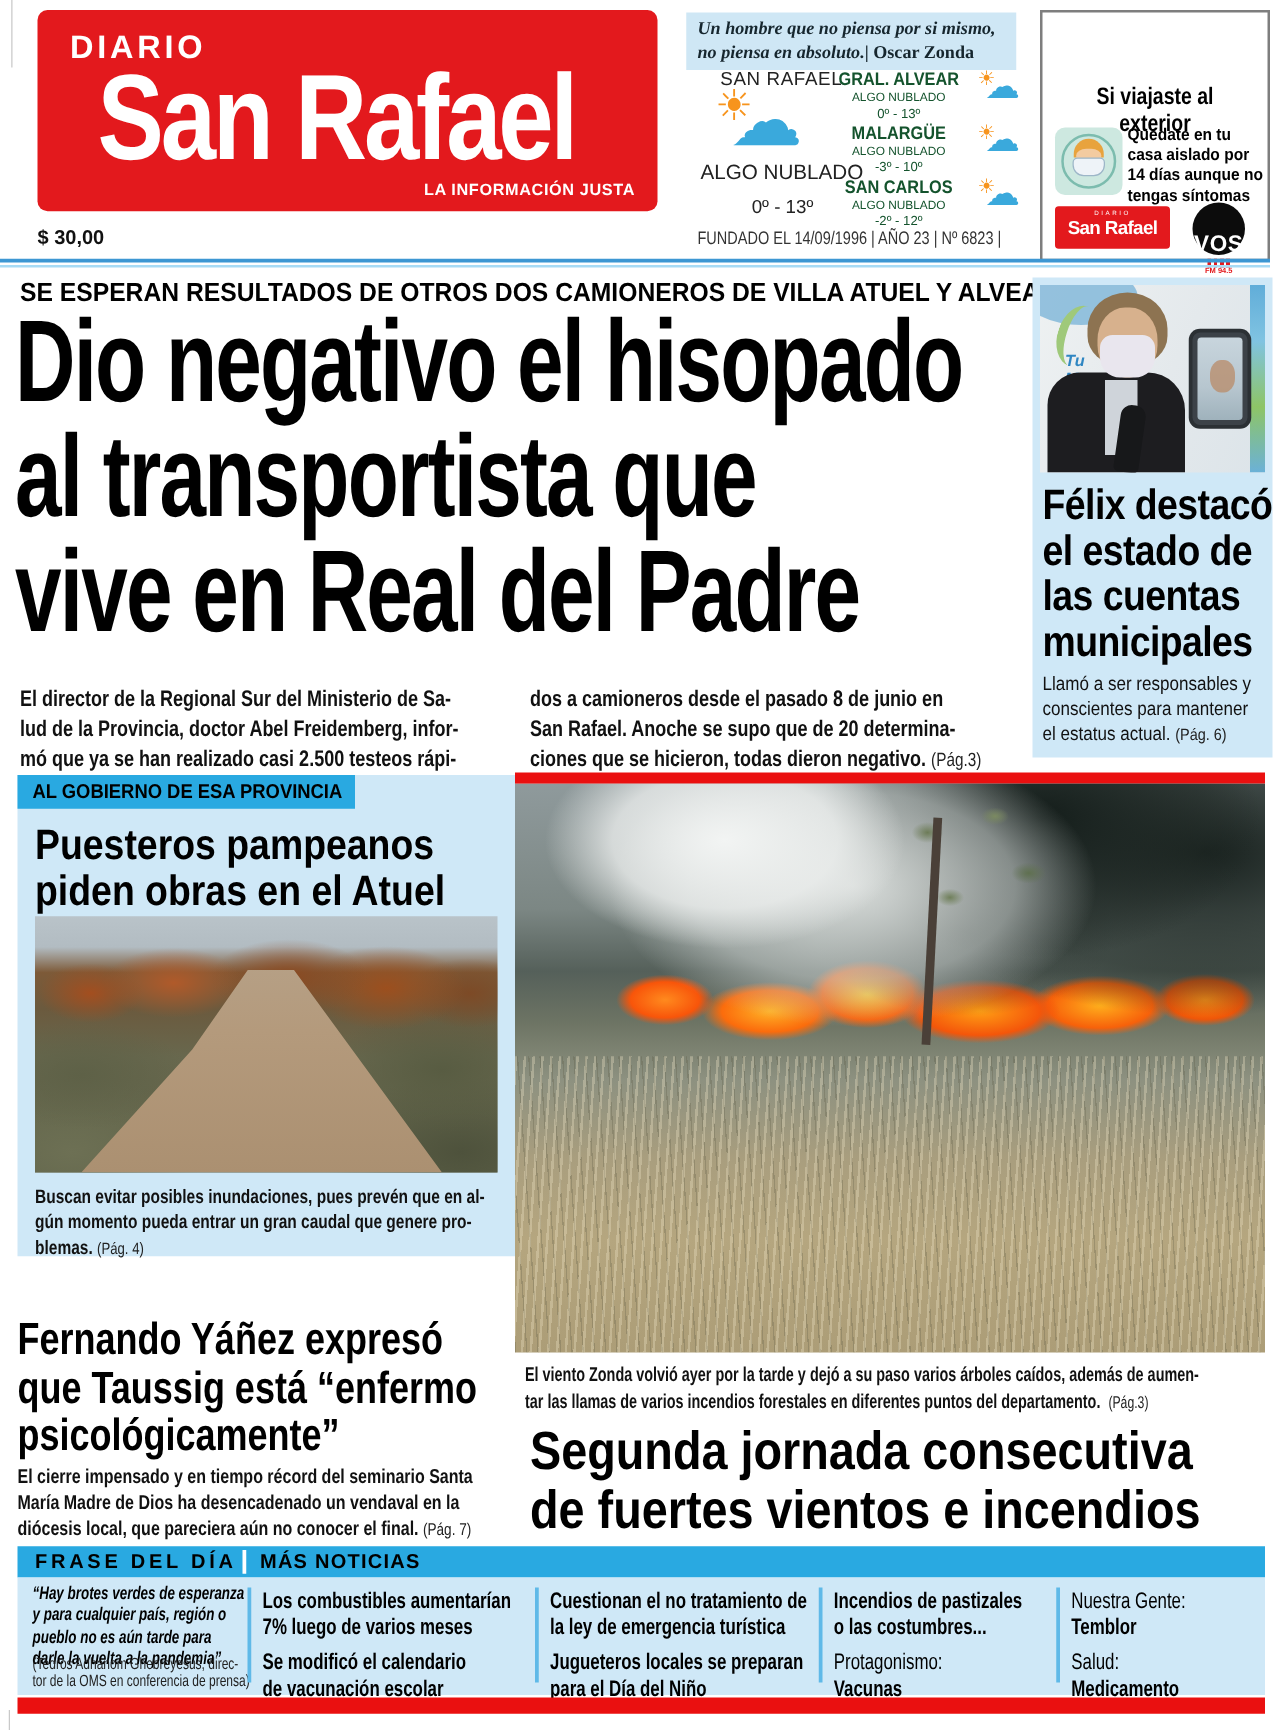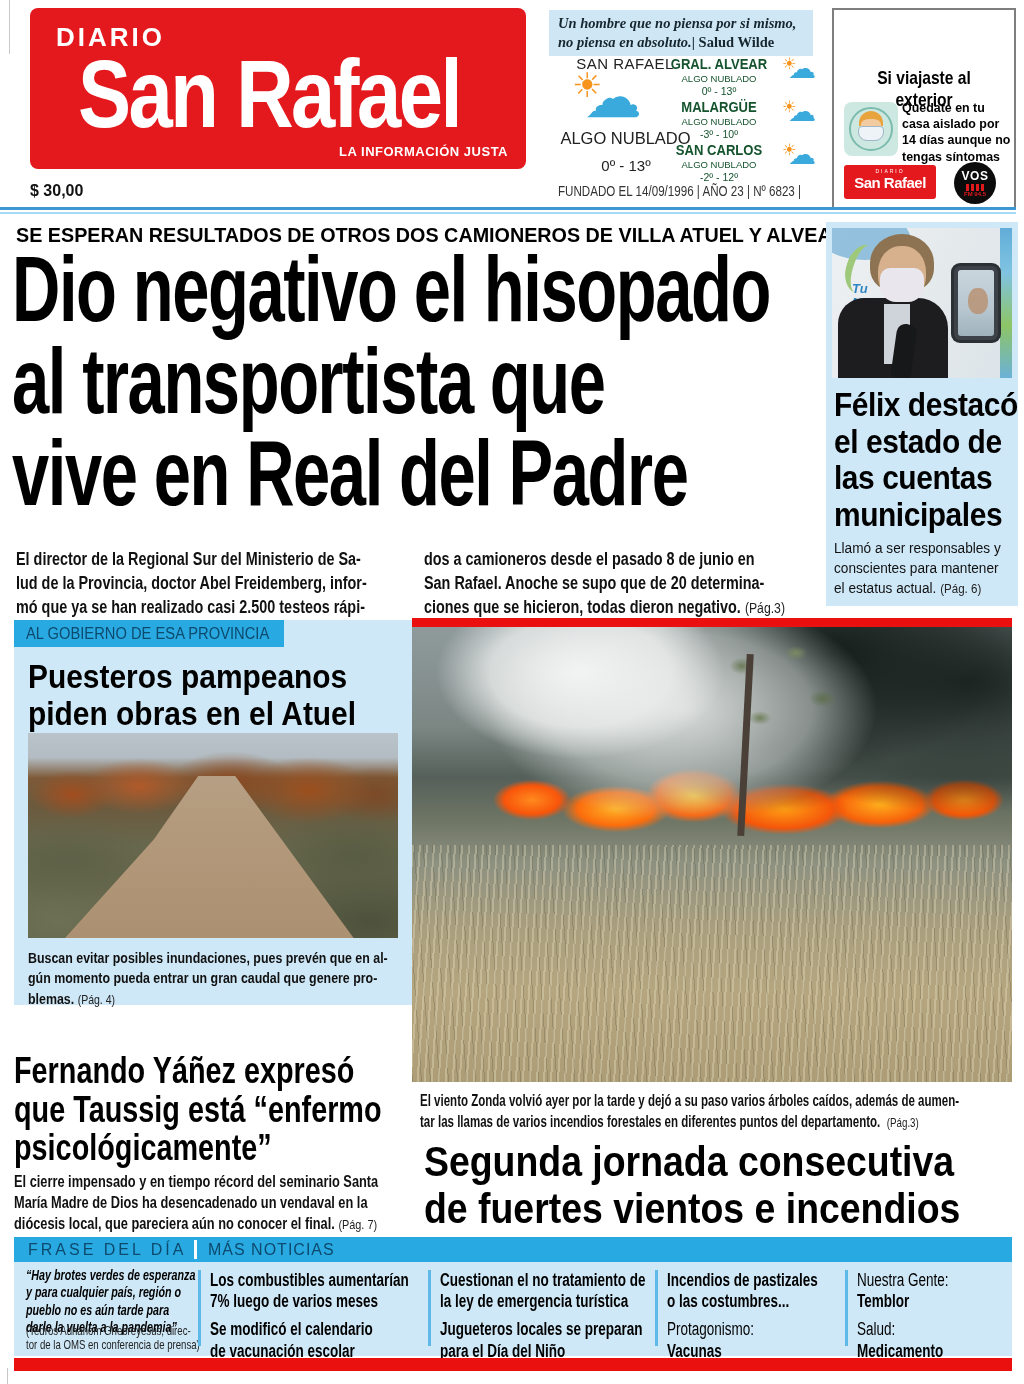--- a/index.html
+++ b/index.html
@@ -50,21 +50,21 @@
   .mask-icon { position:absolute; left:10px; top:92px; width:54px; height:54px; background:#cde8e0; border-radius:8px; }
   .mask-icon .ring { position:absolute; inset:5px; border:2px solid #7cbcae; border-radius:50%; }
   .mask-icon .hair { position:absolute; left:15px; top:9px; width:24px; height:15px; background:#e8a33d; border-radius:12px 12px 0 0; }
   .mask-icon .face { position:absolute; left:17px; top:17px; width:20px; height:13px; background:#f3cba0; border-radius:40%; }
   .mask-icon .mask { position:absolute; left:14px; top:24px; width:26px; height:15px; background:#eef3f8; border:1px solid #9db6c8; border-radius:4px 4px 9px 9px; }
   .prev-body { position:absolute; left:68px; top:90px; width:112px; font-size:13.5px; font-weight:700; line-height:1.2; color:#000; }
   .prev-logo-sr { position:absolute; left:10px; top:155px; width:92px; height:34px; background:#e3191d; border-radius:3px; color:#fff; text-align:center; }
   .prev-logo-sr .tiny { display:block; font-size:5px; letter-spacing:2px; padding-top:3px; }
   .prev-logo-sr .main { display:block; font-size:15px; font-weight:700; letter-spacing:-0.5px; }
   .prev-logo-vos { position:absolute; left:120px; top:152px; width:42px; height:42px; background:#0c0c0c; border-radius:50%; text-align:center; color:#fff; }
-  .prev-logo-vos .v { display:block; font-size:12px; font-weight:700; padding-top:7px; letter-spacing:0.5px; }
+  .prev-logo-vos .v { display:block; font-size:18px; font-weight:700; padding-top:23px; letter-spacing:0.5px; }
   .prev-logo-vos .bars { display:block; width:18px; height:7px; margin:1px auto 0; background:repeating-linear-gradient(90deg,#e3191d 0 3px,transparent 3px 5px); }
   .prev-logo-vos .fm { display:block; font-size:6px; color:#e3191d; font-weight:700; }
 
   
   .kicker { left:16px; top:223px; font-size:21px; font-weight:700; color:#000; white-space:nowrap; }
   .lead-headline { left:12px; top:243px; font-size:93px; line-height:0.99; font-weight:700; letter-spacing:-2px; color:#000; }
   .lead-col { top:548px; font-size:18px; font-weight:700; line-height:1.32; color:#111; }
   .pageref { font-weight:400; font-size:0.85em; color:#222; }
 
   
@@ -80,21 +80,21 @@
   .fp-hair { position:absolute; left:38px; top:6px; width:64px; height:58px; background:#8d7351; border-radius:50% 50% 40% 40%; }
   .fp-face { position:absolute; left:46px; top:18px; width:48px; height:56px; background:#d7b18d; border-radius:46%; }
   .fp-mask { position:absolute; left:48px; top:40px; width:44px; height:34px; background:#e9e6ee; border-radius:10px 10px 16px 16px; }
   .fp-body { position:absolute; left:6px; top:70px; width:110px; height:80px; background:#1d1d20; border-radius:26px 30px 0 0; }
   .fp-shirt { position:absolute; left:52px; top:76px; width:26px; height:60px; background:#cfd4da; }
   .fp-mic { position:absolute; left:62px; top:96px; width:20px; height:54px; background:#17181a; border-radius:9px 9px 4px 4px; transform:rotate(8deg); }
   .felix-headline { position:absolute; left:8px; top:164px; font-size:34px; line-height:1.08; font-weight:700; letter-spacing:-0.5px; color:#000; }
   .felix-sub { position:absolute; left:8px; top:316px; font-size:15.5px; line-height:1.3; color:#111; }
 
   
-  .sec-bar { background:#29a9e1; color:#0c4a6e; font-weight:400; }
+  .sec-bar { background:#29a9e1; color:#000000; font-weight:700; }
 
   
   .atuel-box { left:14px; top:620px; width:398px; height:385px; background:#cfe8f7; }
   .atuel-bar { position:absolute; left:0; top:0; width:270px; height:27px; line-height:27px; padding-left:12px; font-size:16px; }
   .atuel-headline { position:absolute; left:14px; top:38px; font-size:34px; line-height:1.1; font-weight:700; color:#000; }
   .river-photo { position:absolute; left:14px; top:113px; width:370px; height:205px; overflow:hidden;
     background:
       radial-gradient(60px 34px at 12% 30%, #a34e1f 0%, transparent 70%),
       radial-gradient(80px 40px at 30% 26%, #b05a2a 0%, transparent 70%),
       radial-gradient(90px 44px at 55% 24%, #8a4a22 0%, transparent 70%),
@@ -169,21 +169,21 @@
   <div class="abs crop-mark-v"></div>
   <div class="abs crop-mark-b"></div>
 
   <div class="abs logo-box">
     <div class="logo-kicker">DIARIO</div>
     <div class="logo-title cx" style="--sx:.82">San Rafael</div>
     <div class="logo-tagline">LA INFORMACIÓN JUSTA</div>
   </div>
 
   <div class="abs quote-box pre"><span class="q">Un hombre que no piensa por si mismo,
-no piensa en absoluto.</span><span class="a">| Salud Wilde</span></div>
+no piensa en absoluto.</span><span class="a">| Oscar Zonda</span></div>
 
   <div class="abs w-main-city">SAN RAFAEL</div>
   <div class="abs wicon" style="left:572px; top:72px; width:76px; height:56px;">
     <span class="sun" style="left:0; top:-4px; font-size:34px;">☀</span>
     <span class="cloud" style="left:12px; top:-4px; font-size:58px;">☁</span>
   </div>
   <div class="abs w-main-cond">ALGO NUBLADO</div>
   <div class="abs w-main-range">0º      -      13º</div>
 
   <div class="abs w-row" style="top:56px;">

